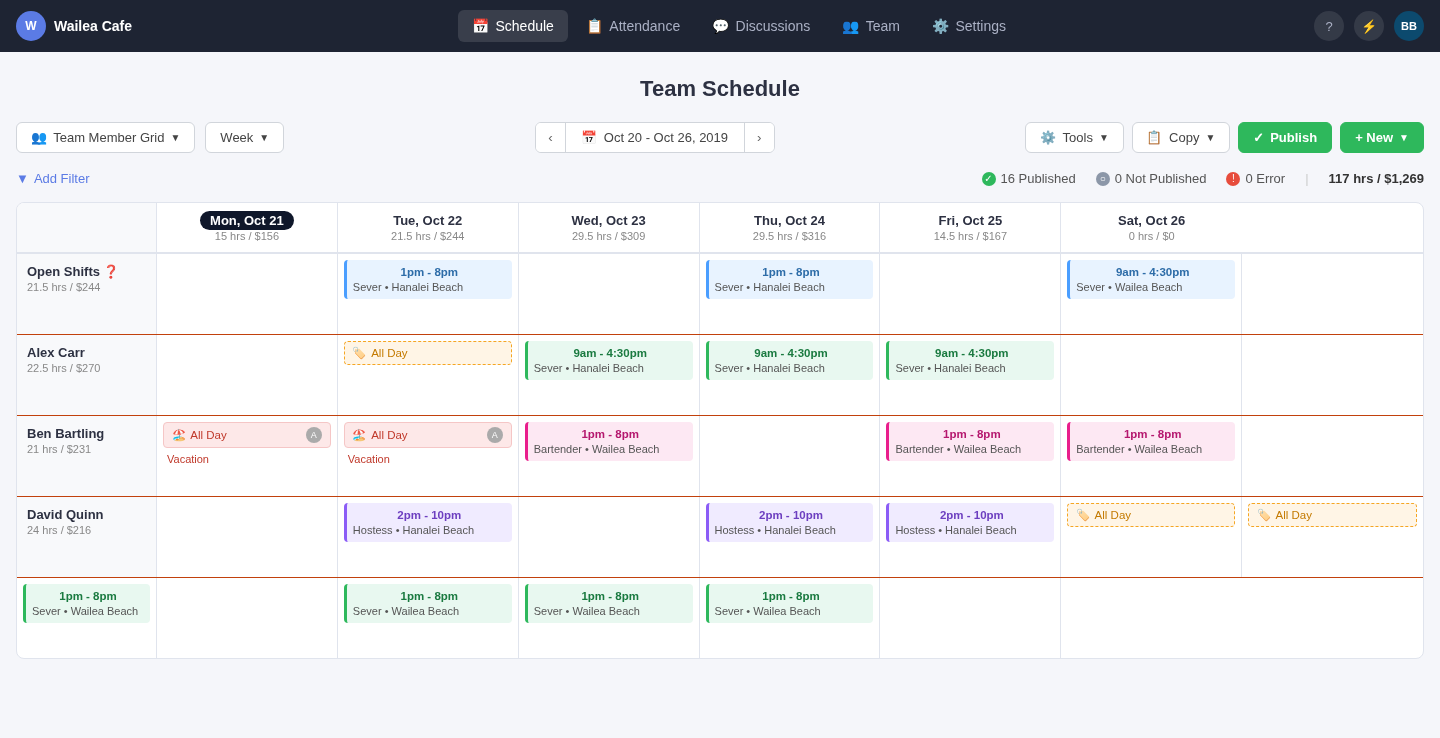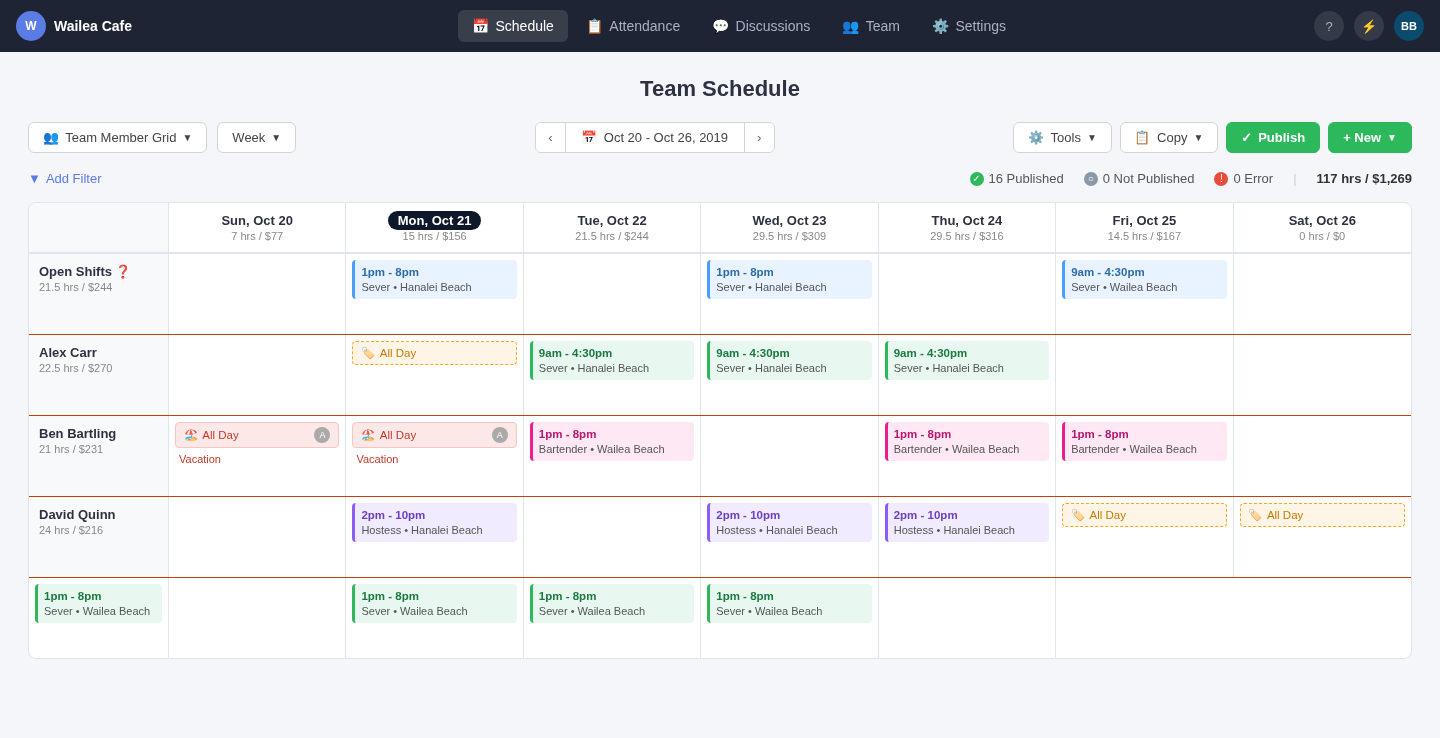--- a/index.html
+++ b/index.html
@@ -10,21 +10,21 @@
     .nav-brand { display: flex; align-items: center; gap: 8px; color: #fff; font-size: 14px; font-weight: 600; margin-right: 32px; }
     .nav-avatar { width: 30px; height: 30px; border-radius: 50%; background: #5b7be5; display: flex; align-items: center; justify-content: center; color: #fff; font-size: 12px; font-weight: 700; }
     .nav-items { display: flex; align-items: center; gap: 4px; flex: 1; justify-content: center; }
     .nav-item { color: #aab0c4; font-size: 14px; padding: 8px 14px; border-radius: 6px; cursor: pointer; display: flex; align-items: center; gap: 6px; }
     .nav-item.active { color: #fff; background: rgba(255,255,255,0.12); }
     .nav-right { display: flex; align-items: center; gap: 10px; margin-left: auto; }
     .nav-icon-btn { width: 30px; height: 30px; border-radius: 50%; background: rgba(255,255,255,0.1); display: flex; align-items: center; justify-content: center; color: #aab0c4; cursor: pointer; font-size: 13px; }
     .nav-user-avatar { width: 30px; height: 30px; border-radius: 50%; background: #0c4a6e; display: flex; align-items: center; justify-content: center; color: #fff; font-size: 11px; font-weight: 700; }
 
     
-    .main { padding: 24px 28px; }
+    .main { padding: 24px 16px; }
     .page-title { text-align: center; font-size: 22px; font-weight: 700; color: #2d3142; margin-bottom: 20px; }
 
     
     .toolbar { display: flex; align-items: center; gap: 10px; margin-bottom: 18px; }
     .toolbar-left { display: flex; gap: 10px; }
     .toolbar-center { flex: 1; display: flex; justify-content: center; align-items: center; gap: 8px; }
     .toolbar-right { display: flex; gap: 8px; }
 
     .btn { border: 1px solid #d1d5db; background: #fff; border-radius: 6px; padding: 7px 14px; cursor: pointer; font-size: 13px; color: #444; display: flex; align-items: center; gap: 6px; font-weight: 500; }
     .btn-green { background: #2eb85c; border-color: #2eb85c; color: #fff; font-weight: 600; }
@@ -62,21 +62,21 @@
     .row-label { padding: 10px; background: #f8f9fb; }
     .row-name { font-weight: 700; color: #2d3142; font-size: 13px; }
     .row-hours { font-size: 11px; color: #888; margin-top: 2px; }
 
     
     .shift-card { border-radius: 4px; padding: 4px 6px; margin-bottom: 3px; font-size: 11.5px; line-height: 1.4; position: relative; cursor: pointer; }
     .shift-card.blue { background: #e8f3ff; border-left: 3px solid #4a9eff; }
     .shift-card.green { background: #e8f8f0; border-left: 3px solid #2eb85c; }
     .shift-card.purple { background: #f0ebff; border-left: 3px solid #8b5cf6; }
     .shift-card.pink { background: #fde8f3; border-left: 3px solid #e91e8c; }
-    .shift-card .shift-time { font-weight: 600; color: #2d6ca8; }
+    .shift-card .shift-time { font-weight: 600; color: #2d6ca8; text-align: center; }
     .shift-card.green .shift-time { color: #1a7a40; }
     .shift-card.purple .shift-time { color: #6d3fc0; }
     .shift-card.pink .shift-time { color: #b5176e; }
     .shift-card .shift-detail { color: #555; font-size: 11px; }
 
     .vacation-card { border-radius: 4px; padding: 4px 8px; margin-bottom: 3px; font-size: 11.5px; background: #fde8e8; border: 1px solid #f5c6c6; cursor: pointer; display: flex; align-items: center; gap: 4px; justify-content: space-between; }
     .vacation-label { color: #c0392b; font-weight: 500; display: flex; align-items: center; gap: 4px; }
     .vacation-badge { width: 16px; height: 16px; border-radius: 50%; background: #aaa; color: #fff; font-size: 9px; display: flex; align-items: center; justify-content: center; }
 
     .allday-card { border-radius: 4px; padding: 4px 8px; margin-bottom: 3px; font-size: 11.5px; background: #fff5e6; border: 1px dashed #f5a623; cursor: pointer; display: flex; align-items: center; gap: 4px; }
@@ -188,24 +188,20 @@
       </div>
       <div class="stat-divider">|</div>
       <div class="stat-total">117 hrs / $1,269</div>
     </div>
   </div>
 
   <div class="schedule-grid">
 
     <div class="grid-header">
       <div class="grid-header-cell"></div>
-      <div class="grid-header-cell">
-        <div class="day-name">Sun, Oct 20</div>
-        <div class="day-hours">7 hrs / $77</div>
-      </div>
       <div class="grid-header-cell today">
         <div class="day-name">
           <span class="day-name-pill">Mon, Oct 21</span>
         </div>
         <div class="day-hours">15 hrs / $156</div>
       </div>
       <div class="grid-header-cell">
         <div class="day-name">Tue, Oct 22</div>
         <div class="day-hours">21.5 hrs / $244</div>
       </div>

